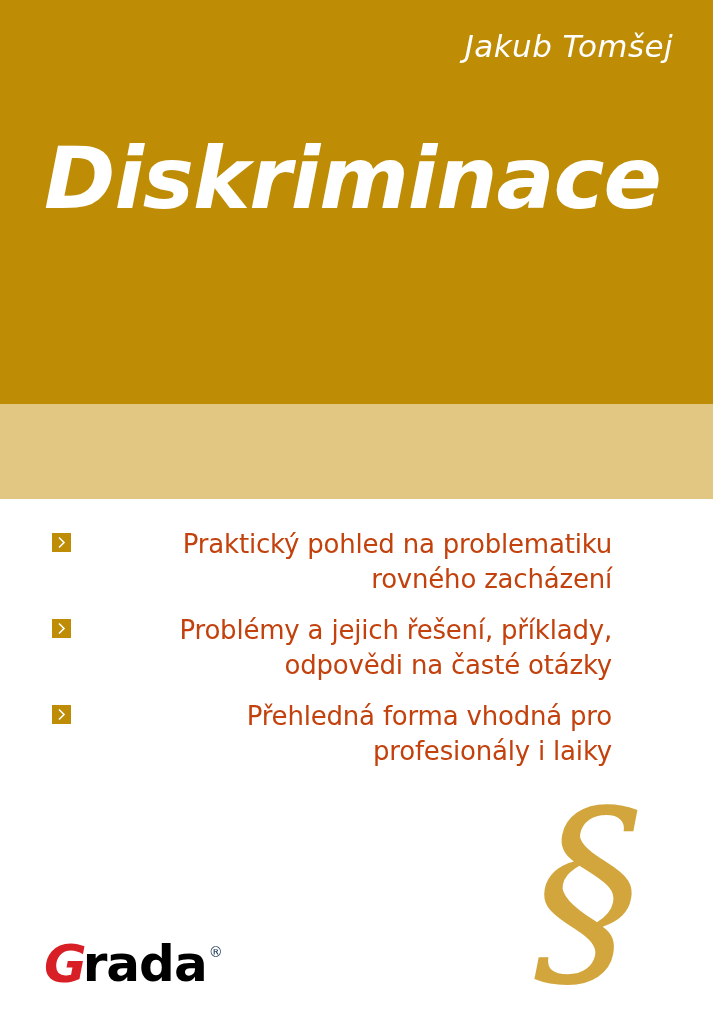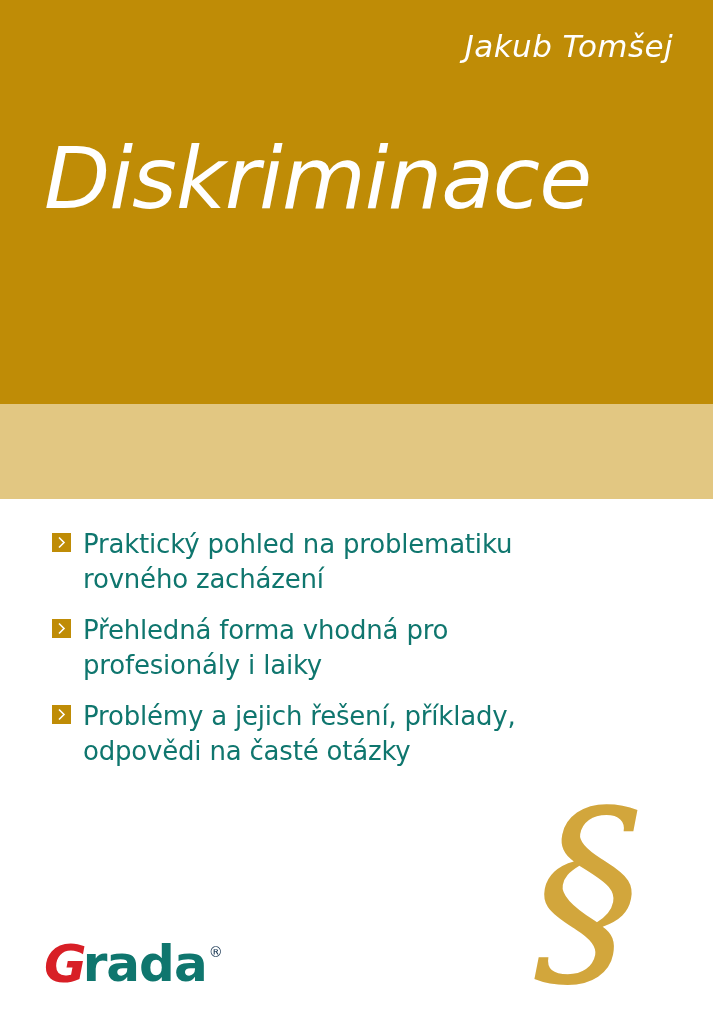--- a/index.html
+++ b/index.html
@@ -37,21 +37,21 @@
     font-weight: 500;
     font-family: "DejaVu Sans", sans-serif;
   }
   .title {
     position: absolute;
     left: 44px;
     top: 128px;
     width: 640px;
     color: #ffffff;
     font-family: "DejaVu Sans", sans-serif;
-    font-weight: normal;
+    font-weight: bold;
     font-style: italic;
     font-size: 86px;
     line-height: 1.18;
     letter-spacing: -1px;
   }
   .title .line2 {
     display: block;
   }
   
   .mid-band {
@@ -84,24 +84,25 @@
     position: relative;
   }
   .bullet-marker svg {
     position: absolute;
     left: 0;
     top: 0;
   }
   .bullet-text {
     font-size: 26px;
     line-height: 1.33;
-    color: #0f766e;
+    color: #c2410c;
     font-family: "DejaVu Sans", sans-serif;
     font-weight: 400;
     letter-spacing: -0.2px;
+    text-align: right;
   }
   
   .paragraph-mark {
     position: absolute;
     left: 534px;
     top: 795px;
     width: 150px;
     height: 190px;
     color: #d2a63c;
   }
@@ -127,21 +128,21 @@
     font-style: italic;
     font-size: 52px;
     color: #d81f26;
     line-height: 52px;
     letter-spacing: -2px;
   }
   .logo-rada {
     font-family: "DejaVu Sans", sans-serif;
     font-weight: bold;
     font-size: 50px;
-    color: #0f766e;
+    color: #000000;
     line-height: 52px;
     letter-spacing: -1px;
     margin-left: -2px;
   }
   .logo-reg {
     font-family: "DejaVu Sans", sans-serif;
     font-size: 14px;
     color: #13324f;
     align-self: flex-start;
     margin-top: 6px;
@@ -176,31 +177,31 @@
     </div>
 
 
     <div class="bullet">
       <span class="bullet-marker">
         <svg width="19" height="19" viewBox="0 0 19 19" aria-hidden="true">
           <rect x="0" y="0" width="19" height="19" fill="#bf8c06"></rect>
           <path d="M7 4.5 L12 9.5 L7 14.5" fill="none" stroke="#ffffff" stroke-width="1.6"></path>
         </svg>
       </span>
-      <span class="bullet-text">Přehledná forma vhodná pro profesionály i laiky</span>
+      <span class="bullet-text">Problémy a jejich řešení, příklady, odpovědi na časté otázky</span>
     </div>
 
     <div class="bullet">
       <span class="bullet-marker">
         <svg width="19" height="19" viewBox="0 0 19 19" aria-hidden="true">
           <rect x="0" y="0" width="19" height="19" fill="#bf8c06"></rect>
           <path d="M7 4.5 L12 9.5 L7 14.5" fill="none" stroke="#ffffff" stroke-width="1.6"></path>
         </svg>
       </span>
-      <span class="bullet-text">Problémy a jejich řešení, příklady, odpovědi na časté otázky</span>
+      <span class="bullet-text">Přehledná forma vhodná pro profesionály i laiky</span>
     </div>
 
   </div>
 
   <div class="paragraph-mark">
     <span>§</span>
   </div>
 
   <div class="logo">
     <span class="logo-g">G</span>

